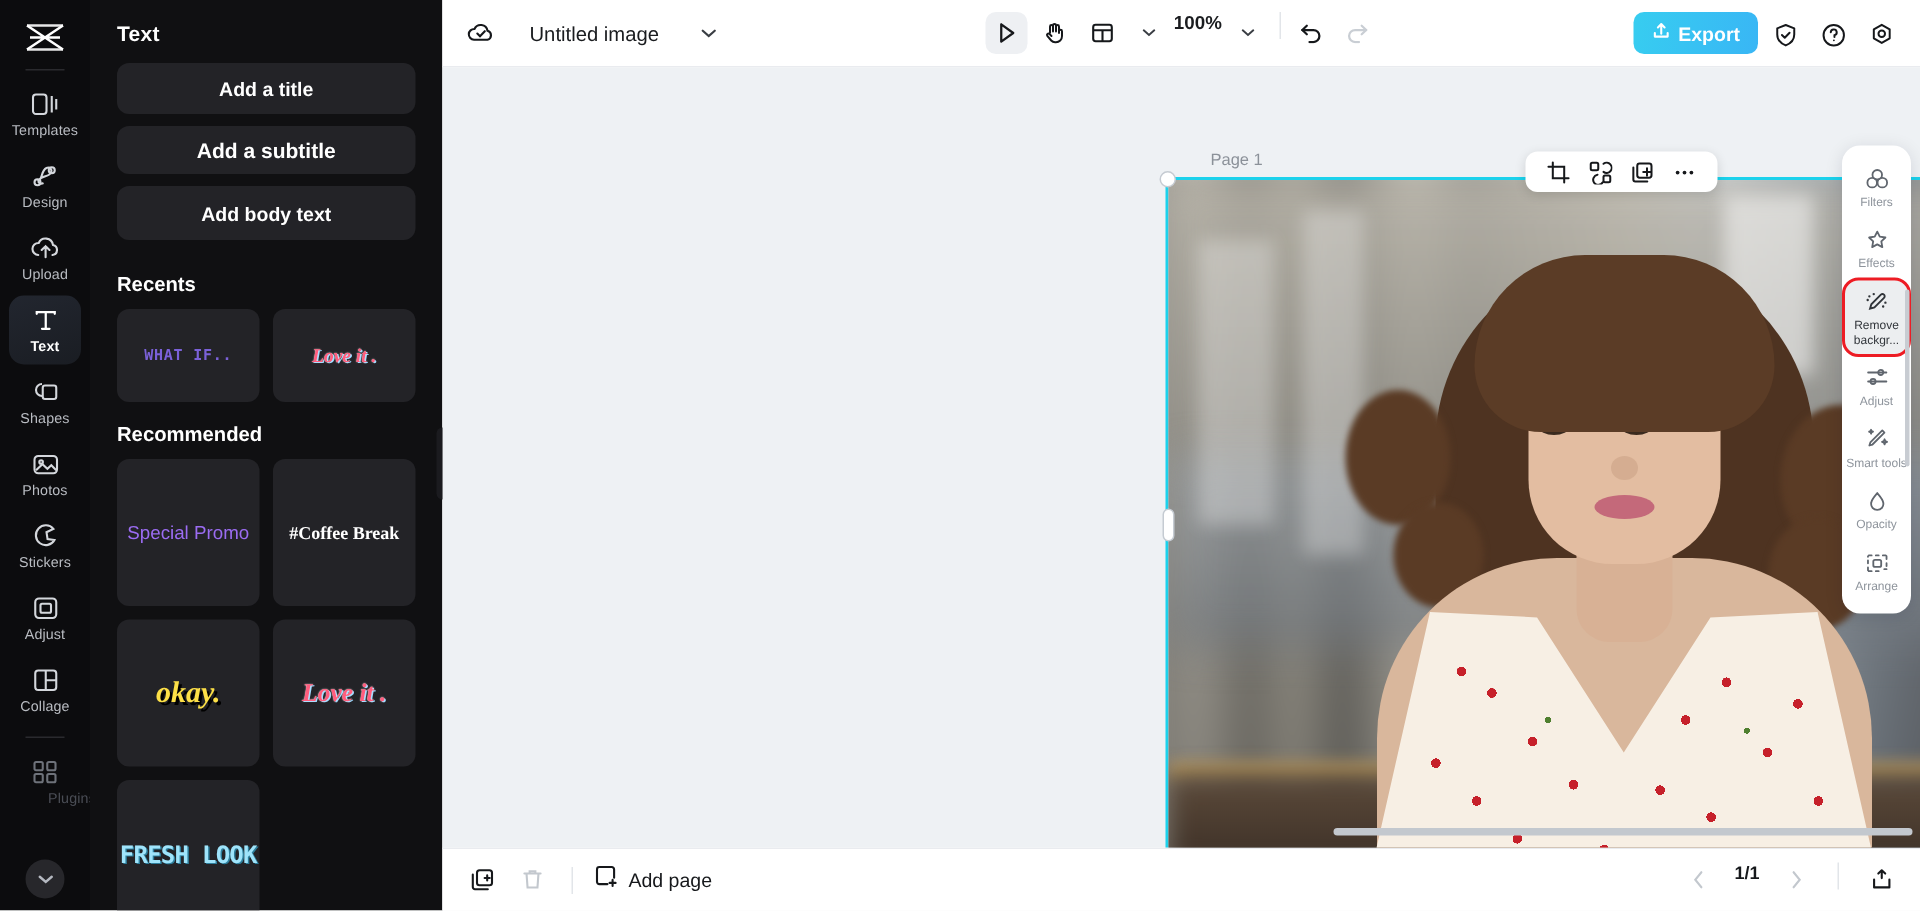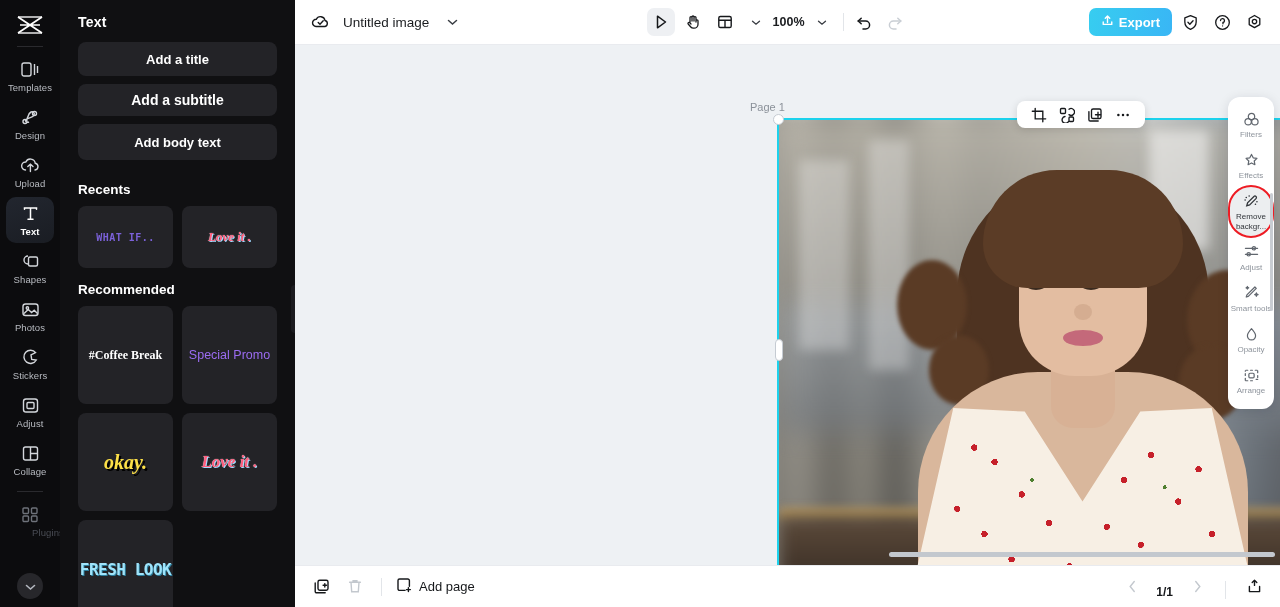--- a/index.html
+++ b/index.html
@@ -82,40 +82,40 @@
     width: 14px; height: 48px; background: #1b1b1f;
     border-radius: 4px 0 0 4px; display: flex; align-items: center; justify-content: center;
     cursor: pointer; z-index: 7;
   }
 
   
   .main { flex: 1; position: relative; background: #fff; display:flex; flex-direction:column; }
   .topbar {
     height: 45px; flex: 0 0 45px; background: #fff;
     border-bottom: 1px solid #e9ebef;
-    display: flex; align-items: center; padding: 0 12px; gap: 10px;
+    display: flex; align-items: center; padding: 0 12px; gap: 20px;
   }
   .doc-name { font-size: 13.5px; color: #1a1c1f; }
   .tb-icon { width: 26px; height: 26px; display: flex; align-items: center; justify-content: center; cursor: pointer; border-radius:6px; }
-  .tb-center { margin-left: auto; display: flex; align-items: center; gap: 4px; }
-  .tb-right  { margin-left: auto; display: flex; align-items: center; gap: 6px; }
+  .tb-center { margin-left: auto; display: flex; align-items: flex-start; gap: 4px; }
+  .tb-right  { margin-left: auto; display: flex; align-items: flex-end; gap: 6px; }
   .tool-btn { width: 28px; height: 28px; border-radius: 7px; display:flex; align-items:center; justify-content:center; cursor:pointer; }
   .tool-btn.sel { background: #eef0f3; }
   .zoom-val { font-size: 12.5px; color: #1a1c1f; font-weight: bold; }
   .vdiv { width: 1px; height: 18px; background: #e2e5e9; margin: 0 4px; }
   .export-btn {
     height: 28px; padding: 0 12px; border-radius: 7px;
     background: linear-gradient(100deg,#37cdf0,#39b6f5);
     color: #fff; font-size: 13px; font-weight: bold;
     display: flex; align-items: center; gap: 5px; cursor: pointer; border: none;
     font-family: "Liberation Sans", sans-serif;
   }
 
   .canvas-wrap { flex: 1; position: relative; background: #eef1f4; overflow: hidden; }
-  .page-label { position: absolute; left: 455px; top: 56px; font-size: 11px; color: #8b9199; }
+  .page-label { position: absolute; left: 512px; top: 56px; font-size: 11px; color: #8b9199; }
 
   .art {
     position: absolute; left: 484px; top: 75px;
     width: 607px; height: 459px;
     overflow: hidden;
     outline: 2px solid #1cd2ec;
   }
   
   .bg-city { position:absolute; inset:0;
     background:
@@ -207,33 +207,33 @@
     padding: 8px 0; display: flex; flex-direction: column; align-items: center; gap: 2px;
   }
   .rr-item {
     width: 42px; border-radius: 8px; padding: 5px 0;
     display: flex; flex-direction: column; align-items: center; gap: 2px; cursor: pointer;
   }
   .rr-item .ico { height: 18px; display:flex; align-items:center; justify-content:center; }
   .rr-item .lbl { font-size: 8px; color: #8e949c; text-align:center; line-height: 1.15; }
   .rr-item.active { background: #eceef0; }
   .rr-item.active .lbl { color: #31353a; }
-  .rr-highlight { outline: 2px solid #ed1c24; border-radius: 21px; }
+  .rr-highlight { outline: 2px solid #ed1c24; border-radius: 9px; }
   .rr-scroll { position:absolute; right:1px; top:96px; width:3px; height:118px; background:#c8ccd2; border-radius:3px; }
 
   
   .bottombar {
     height: 42px; flex: 0 0 42px; background: #fff;
     border-top: 1px solid #e9ebef;
     display: flex; align-items: center; padding: 0 14px; gap: 10px;
   }
   .bb-icon { width: 24px; height: 24px; display:flex; align-items:center; justify-content:center; cursor:pointer; }
   .bb-addpage { display:flex; align-items:center; gap:7px; cursor:pointer; }
   .bb-addpage .t { font-size: 13px; color:#16181b; }
-  .bb-right { margin-left:auto; display:flex; align-items:flex-end; gap:12px; }
+  .bb-right { margin-left:auto; display:flex; align-items:flex-start; gap:12px; }
   .pg-num { font-size: 12px; color:#16181b; font-weight:bold; }
 </style>
 </head>
 <body>
 
 <div class="app">
 
   <div class="rail">
     <div class="rail-logo">
       <svg width="30" height="22" viewBox="0 0 30 22" fill="none" stroke="#fff" stroke-width="1.7">
@@ -369,24 +369,24 @@
         <span class="tl tl-whatif">WHAT IF..</span>
       </div>
       <div class="tile sm">
         <span class="tl tl-loveit">Love it .</span>
       </div>
     </div>
 
     <div class="sec-title">Recommended</div>
     <div class="grid2">
       <div class="tile lg">
+        <span class="tl tl-promo">Special Promo</span>
+      </div>
+      <div class="tile lg">
         <span class="tl tl-coffee">#Coffee Break</span>
-      </div>
-      <div class="tile lg">
-        <span class="tl tl-promo">Special Promo</span>
       </div>
       <div class="tile lg">
         <span class="tl tl-okay">okay.</span>
       </div>
       <div class="tile lg">
         <span class="tl tl-loveit" style="font-size:17px">Love it .</span>
       </div>
       <div class="tile lg">
         <span class="tl tl-fresh">FRESH LOOK</span>
       </div>

